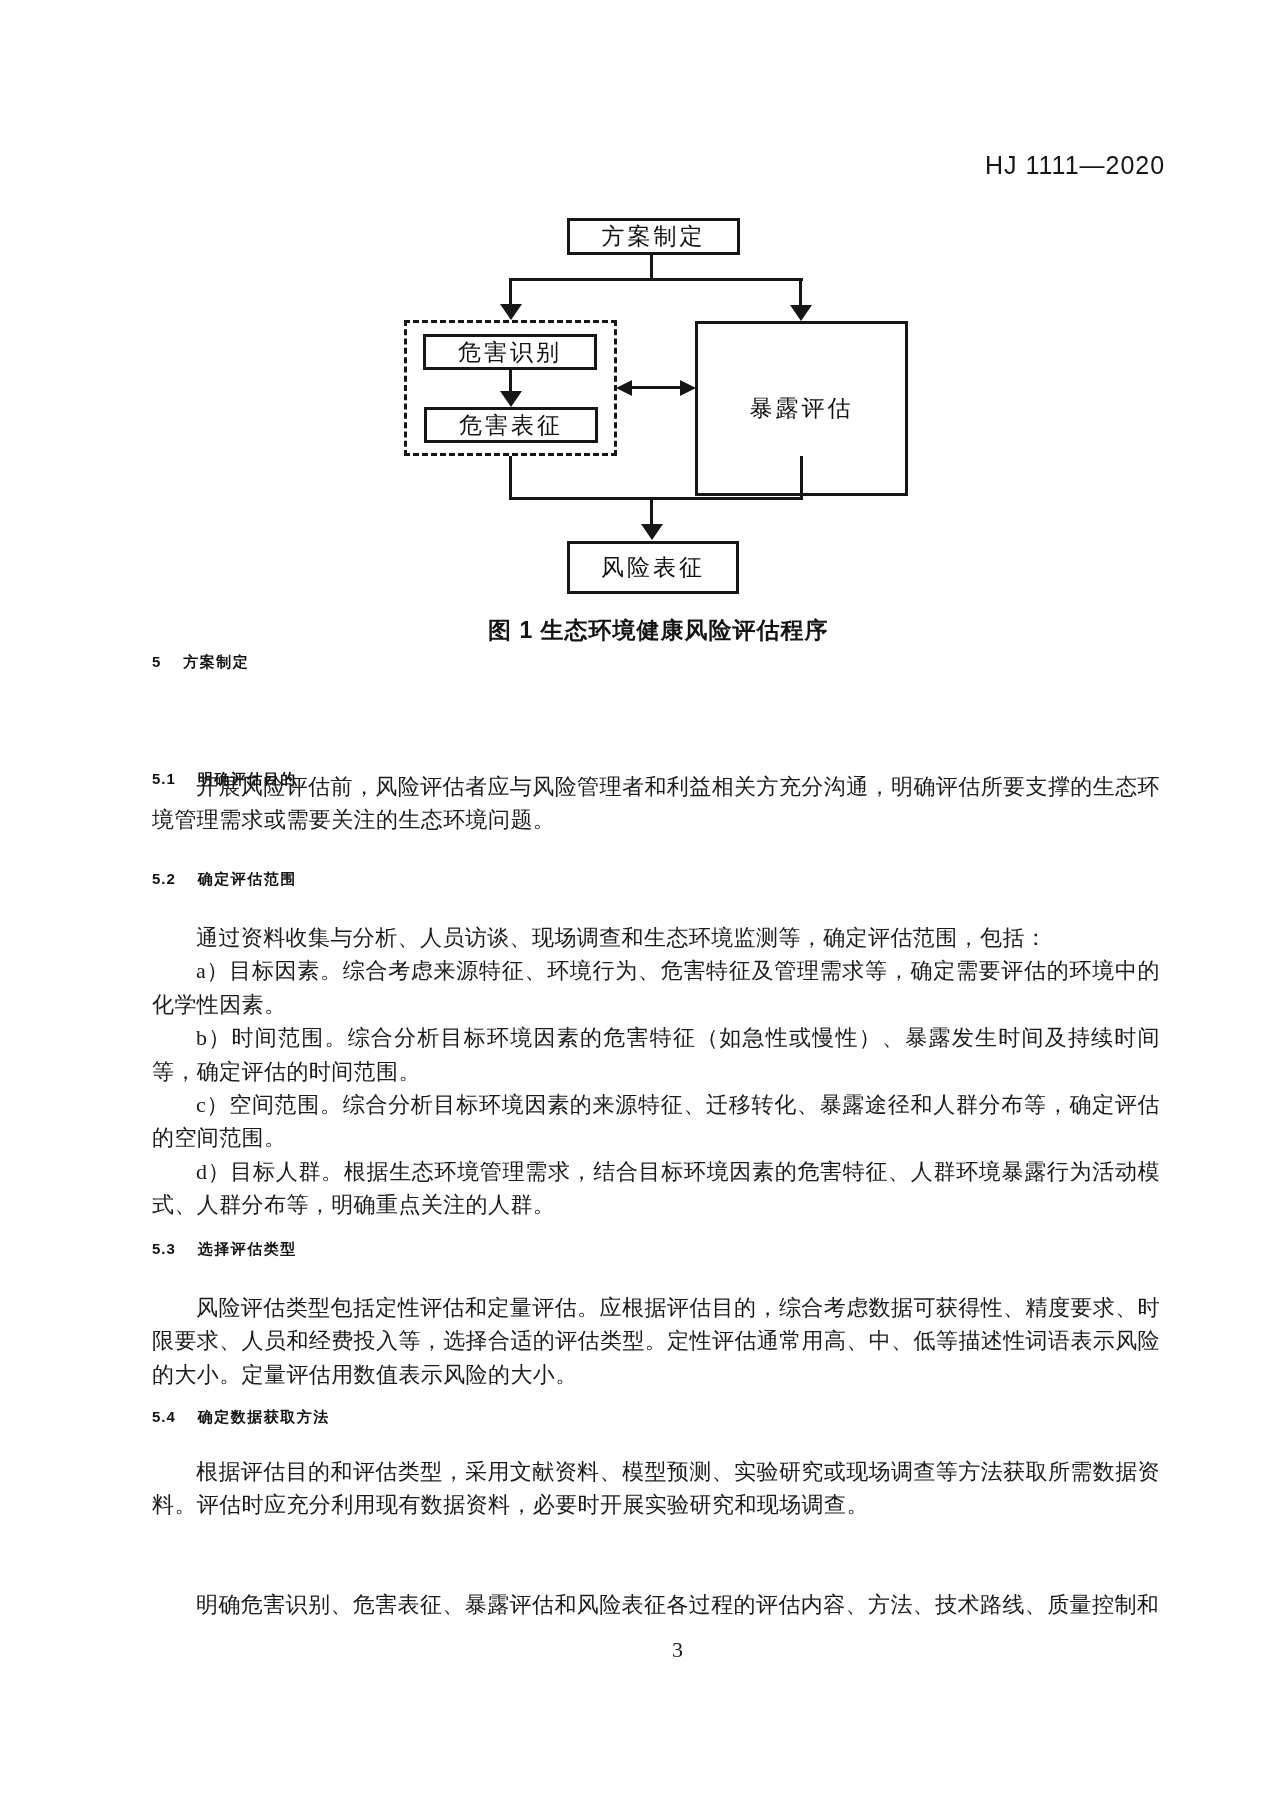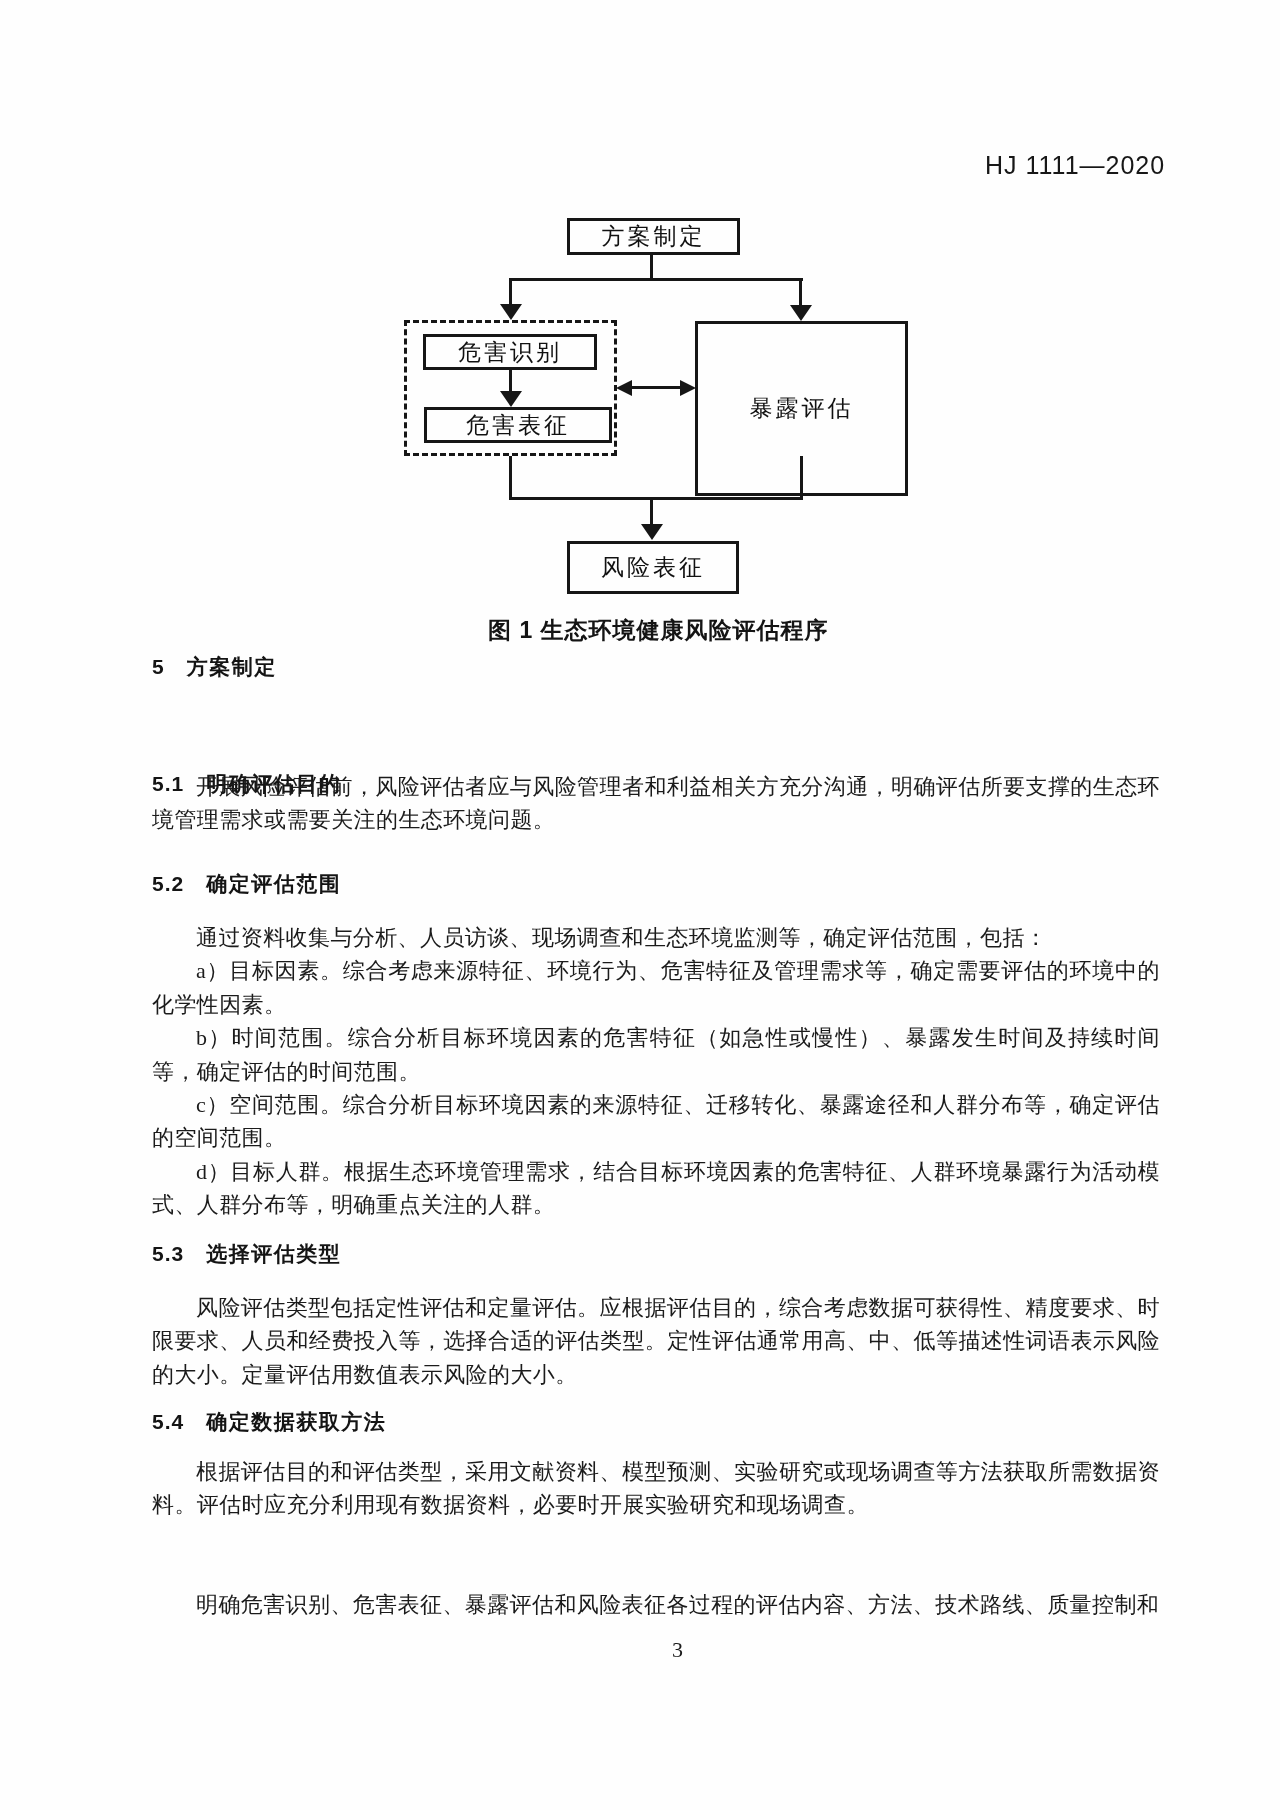--- a/index.html
+++ b/index.html
@@ -31,21 +31,21 @@
   .arr-right { position:absolute; width:0; height:0;
                border-top:8px solid transparent; border-bottom:8px solid transparent;
                border-left:16px solid #161616; }
   .fc-caption { position:absolute; left:488px; top:615px; white-space:nowrap;
                 font-family:"Liberation Sans", sans-serif; font-weight:bold;
                 font-size:23px; letter-spacing:1px; color:#141414; }
 
   
   .heading { position:absolute; left:152px; width:1010px;
              font-family:"Liberation Sans", sans-serif; font-weight:bold;
-             font-size:21px; color:#141414; white-space:nowrap; }
+             font-size:15px; color:#141414; white-space:nowrap; }
   .heading .h-num { display:inline-block; margin-right:22px; letter-spacing:1px; }
   .heading .h-title { letter-spacing:1.5px; }
 
   .para-block { position:absolute; left:152px; width:1008px; }
   .para-block p { font-size:22px; line-height:33.4px; text-align:justify;
                   text-indent:2em; letter-spacing:0.4px; color:#1b1b1b; }
 
   .page-num { position:absolute; left:640px; top:1637px; transform:translateX(-50%);
               font-size:22px; color:#1b1b1b; padding-left:75px; }
 </style>
@@ -70,21 +70,21 @@
     <div class="vline" style="left:799px; top:278px; height:28px;"></div>
     <div class="arr-down" style="left:790px; top:305px;"></div>
 
     <div class="fc-box dashedgrp" style="left:404px; top:320px; width:213px; height:136px;"></div>
 
     <div class="fc-box" style="left:423px; top:334px; width:174px; height:36px;">危害识别</div>
 
     <div class="vline" style="left:509px; top:370px; height:24px;"></div>
     <div class="arr-down" style="left:500px; top:391px;"></div>
 
-    <div class="fc-box" style="left:424px; top:407px; width:188px; height:36px;">危害表征</div>
+    <div class="fc-box" style="left:424px; top:407px; width:174px; height:36px;">危害表征</div>
 
     <div class="fc-box" style="left:695px; top:321px; width:213px; height:175px;">暴露评估</div>
 
     <div class="hline" style="left:628px; top:386px; width:56px;"></div>
     <div class="arr-left" style="left:616px; top:380px;"></div>
     <div class="arr-right" style="left:680px; top:380px;"></div>
 
     <div class="vline" style="left:509px; top:456px; height:44px;"></div>
     <div class="vline" style="left:800px; top:456px; height:44px;"></div>
     <div class="hline" style="left:509px; top:497px; width:294px;"></div>

